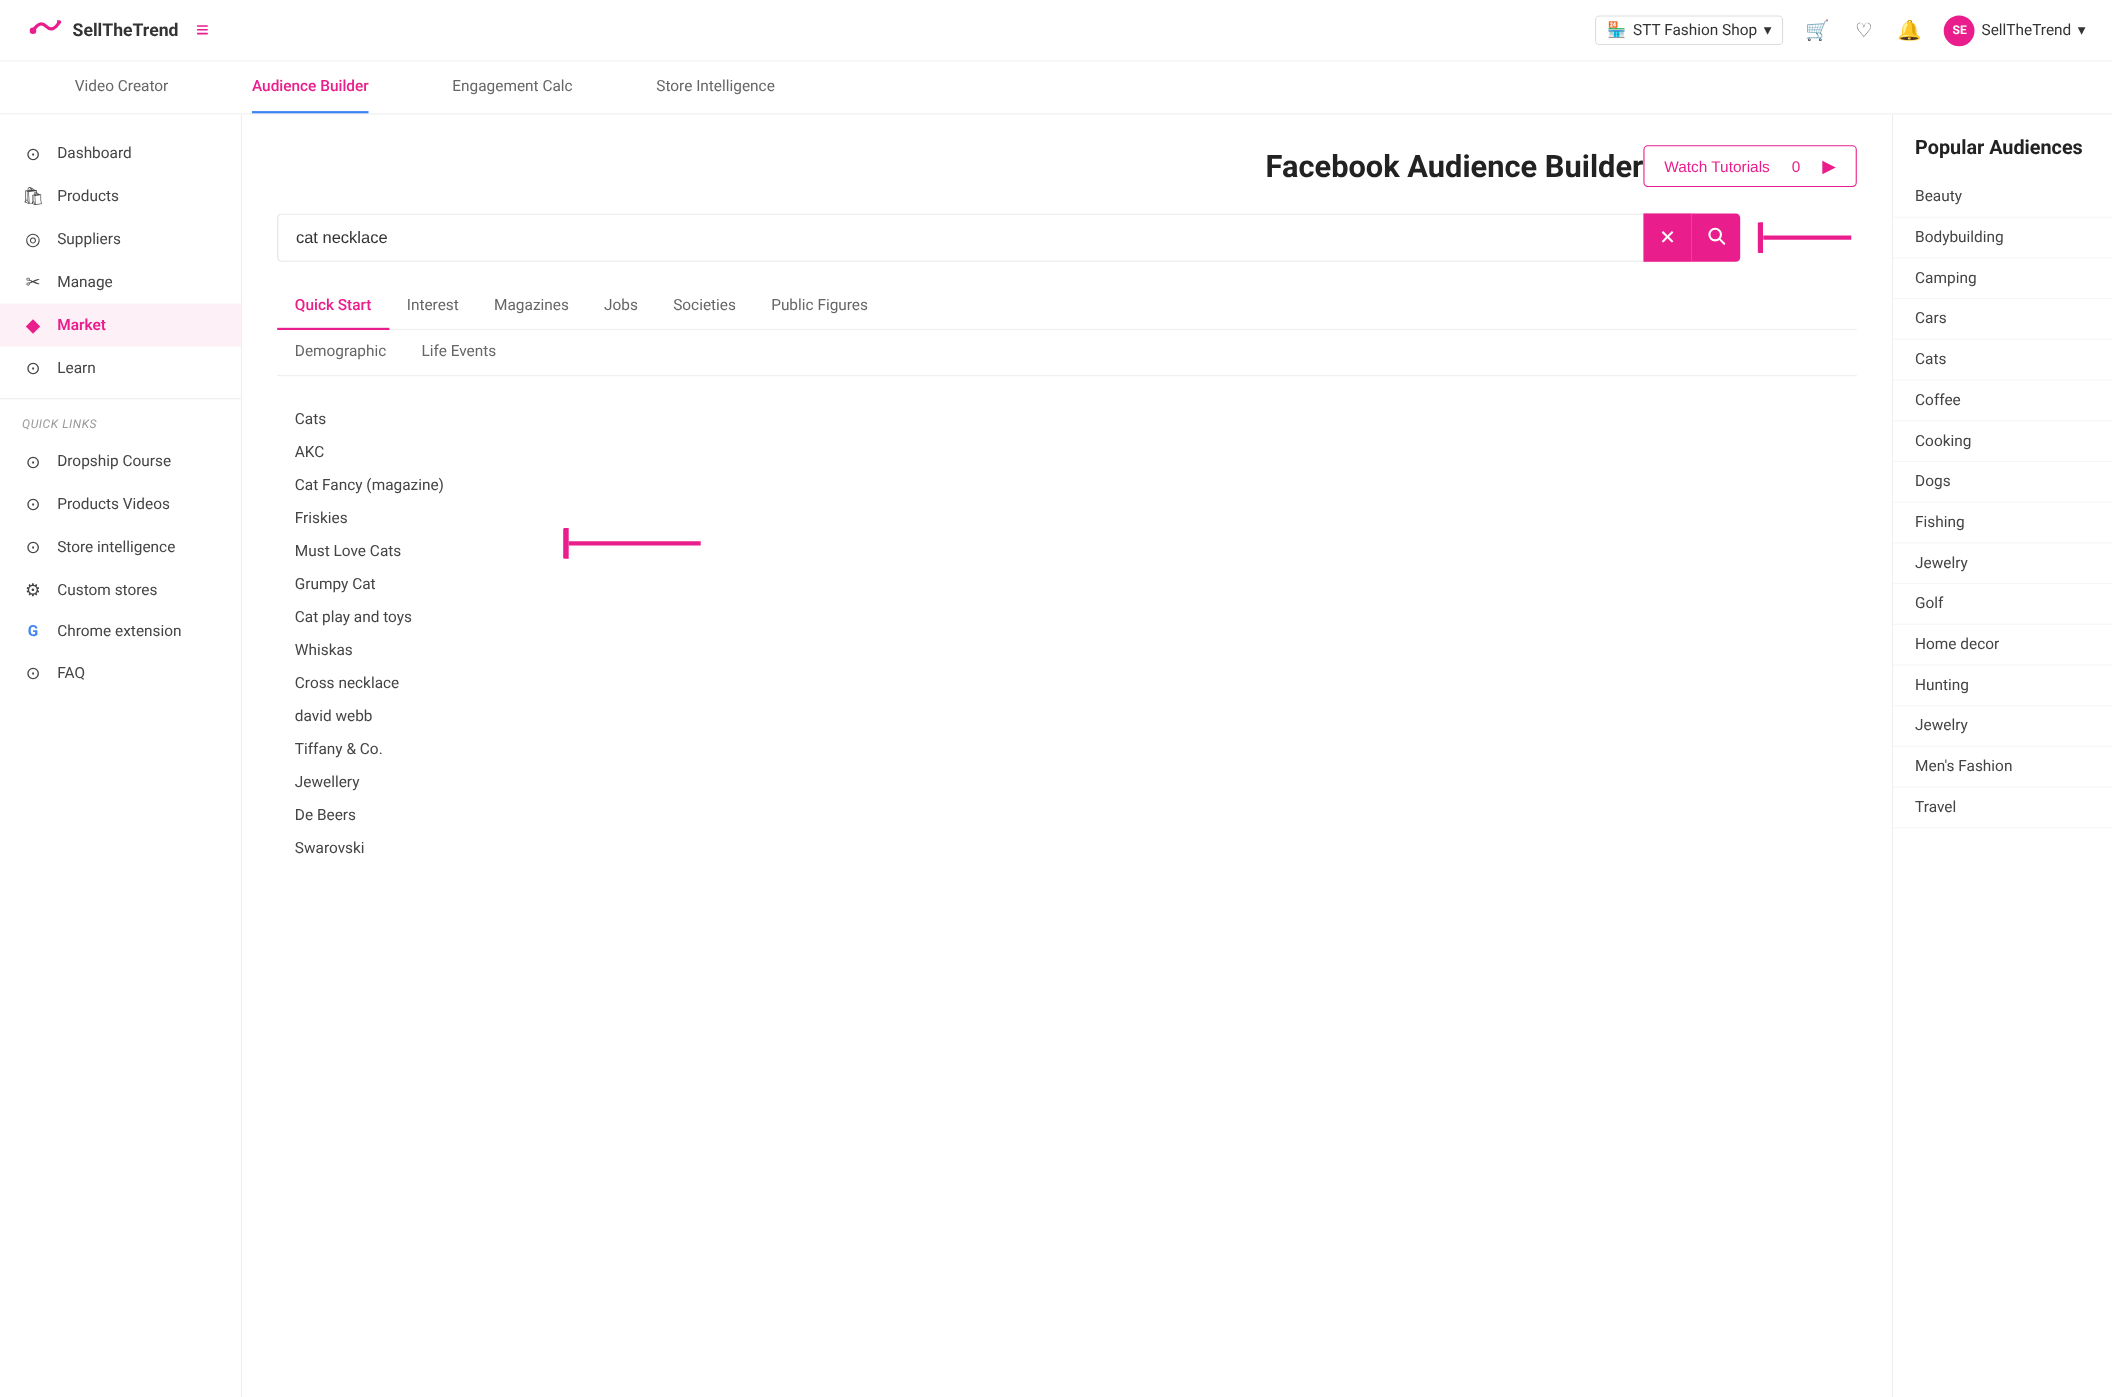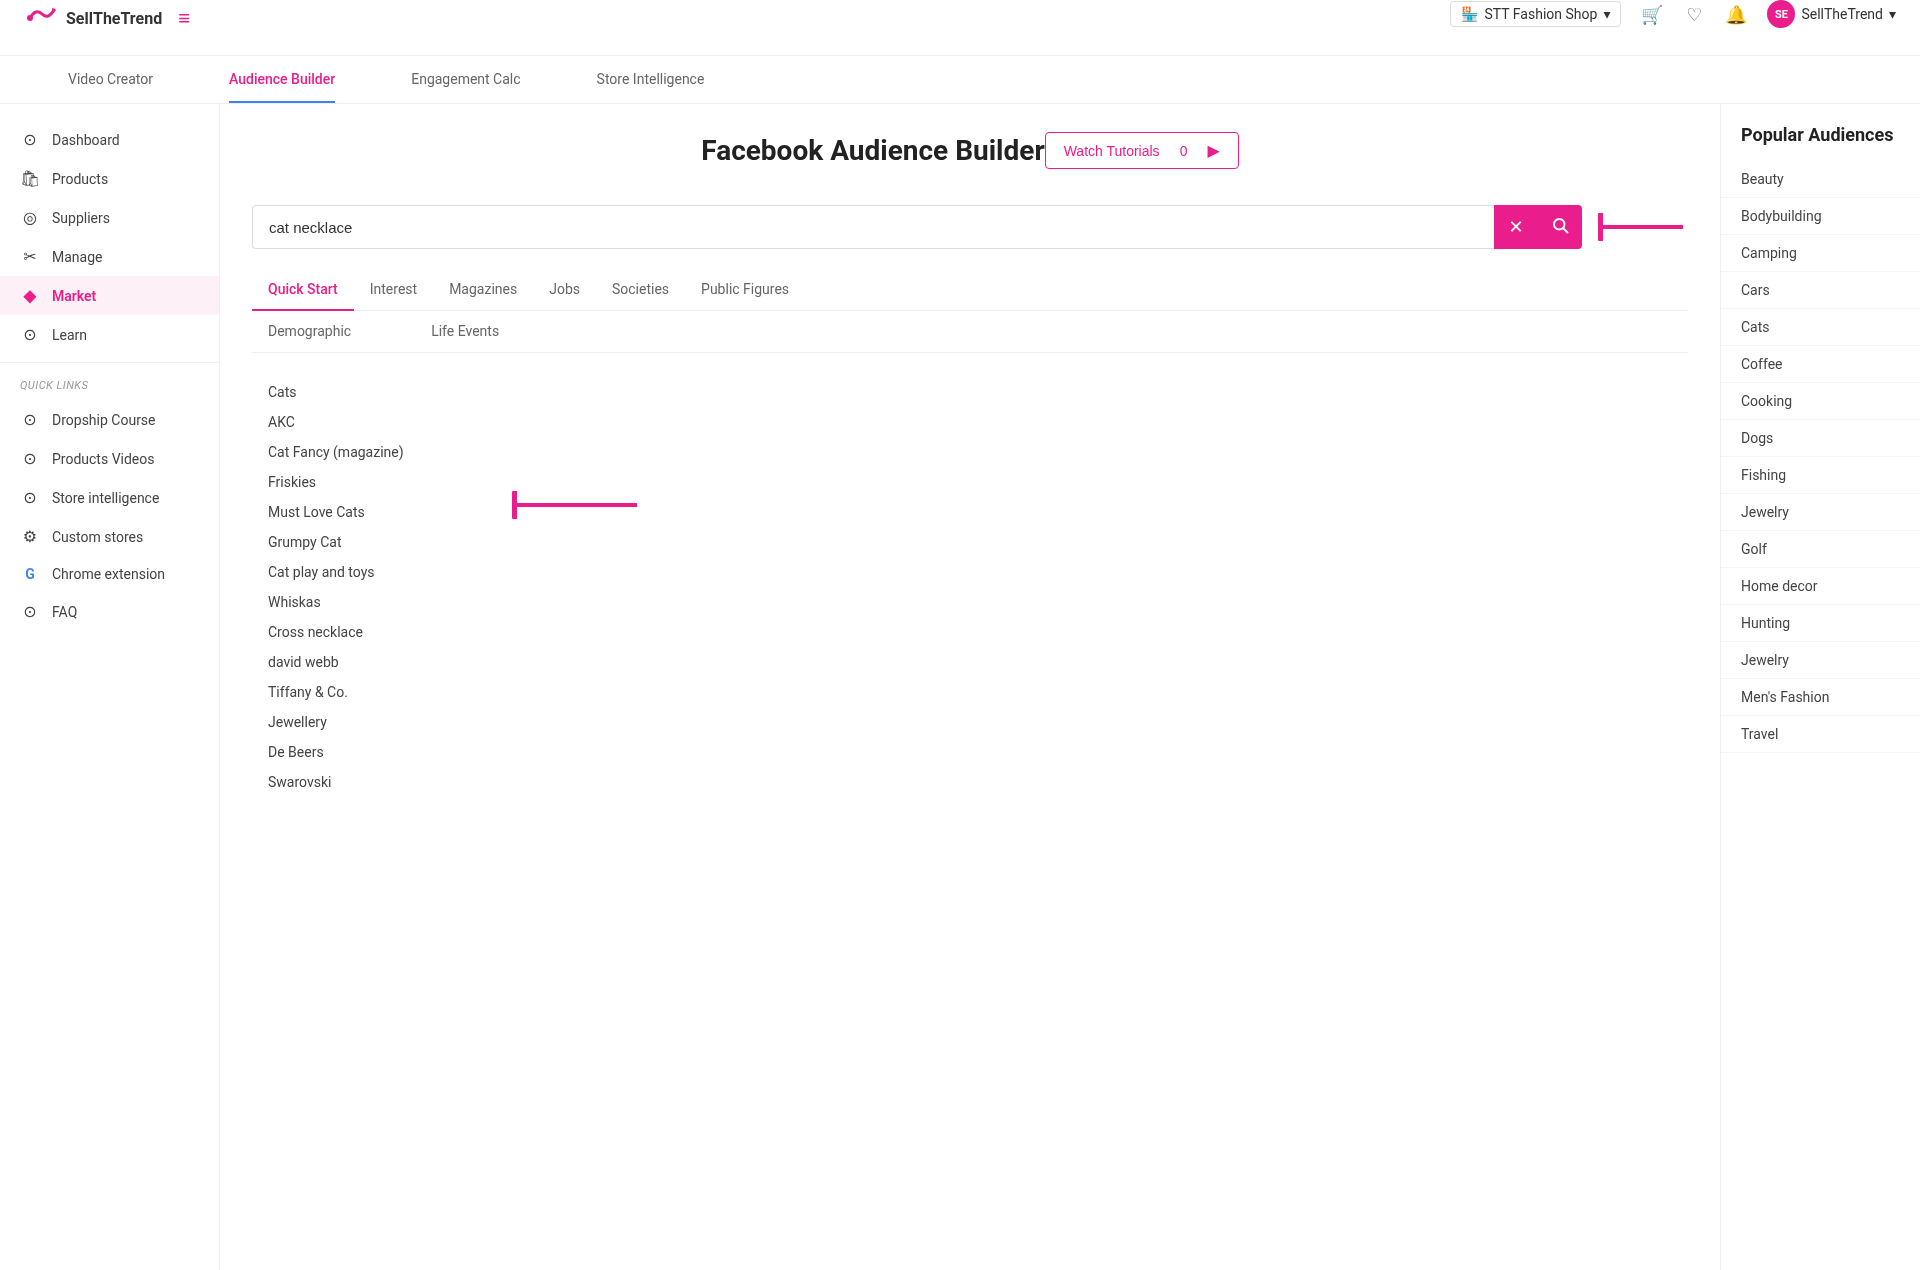--- a/index.html
+++ b/index.html
@@ -1,20 +1,20 @@
 <!DOCTYPE html>
 <html><head>
   <meta charset="utf-8">
   <style>
     * { box-sizing: border-box; margin: 0; padding: 0; }
     body { font-family: -apple-system, BlinkMacSystemFont, 'Segoe UI', Roboto, sans-serif; background: #fff; color: #333; display: flex; flex-direction: column; height: 100vh; overflow: hidden; }
 
     
     .top-nav {
-      display: flex; align-items: flex-start; justify-content: space-between;
+      display: flex; align-items: center; justify-content: space-between;
       padding: 0 24px; height: 56px; border-bottom: 1px solid #eee;
       background: #fff; flex-shrink: 0;
     }
     .top-nav-left { display: flex; align-items: center; gap: 16px; }
     .logo { display: flex; align-items: center; gap: 6px; }
     .logo-icon { width: 36px; height: 36px; }
     .hamburger { font-size: 20px; color: #e91e8c; cursor: pointer; }
     .top-nav-right { display: flex; align-items: center; gap: 20px; }
     .store-selector { display: flex; align-items: center; gap: 6px; font-size: 14px; color: #333; cursor: pointer; border: 1px solid #ddd; border-radius: 4px; padding: 4px 10px; }
     .nav-icon { width: 22px; height: 22px; display: flex; align-items: center; justify-content: center; color: #666; cursor: pointer; font-size: 18px; }
@@ -42,21 +42,21 @@
       display: flex; align-items: center; gap: 12px;
       padding: 10px 20px; font-size: 14px; color: #444; cursor: pointer;
       border-radius: 0;
     }
     .sidebar-item.active { color: #e91e8c; background: #fdf0f7; font-weight: 600; }
     .sidebar-icon { font-size: 16px; width: 20px; text-align: center; }
     .sidebar-divider { height: 1px; background: #eee; margin: 8px 0; }
     .sidebar-section-title { font-size: 11px; color: #999; padding: 8px 20px; text-transform: uppercase; letter-spacing: 0.5px; font-style: italic; }
 
     
-    .page-header { display: flex; align-items: center; justify-content: center; margin-bottom: 36px; }
+    .page-header { display: flex; align-items: center; justify-content: flex-end; margin-bottom: 24px; }
     .page-title { font-size: 28px; font-weight: 700; color: #222; }
     .watch-tutorials-btn {
       display: flex; align-items: center; gap: 20px;
       border: 1px solid #e91e8c; color: #e91e8c; background: #fff;
       padding: 8px 18px; border-radius: 4px; font-size: 14px; cursor: pointer;
       font-weight: 500;
     }
 
     
     .search-bar { display: flex; align-items: center; margin-bottom: 20px; }
@@ -241,21 +241,21 @@
       </div>
 
       <div class="tabs">
         <span class="tab-item active">Quick Start</span>
         <span class="tab-item">Interest</span>
         <span class="tab-item">Magazines</span>
         <span class="tab-item">Jobs</span>
         <span class="tab-item">Societies</span>
         <span class="tab-item">Public Figures</span>
       </div>
-      <div class="tabs" style="border-bottom:1px solid #eee; margin-bottom:8px;gap:48px;">
+      <div class="tabs" style="border-bottom:1px solid #eee; margin-bottom:8px;">
         <span class="tab-item">Demographic</span>
         <span class="tab-item">Life Events</span>
       </div>
 
       <div class="results-area" style="position:relative;">
         <div id="results-container">
             <div class="result-item">Cats</div>
             <div class="result-item">AKC</div>
             <div class="result-item">Cat Fancy (magazine)</div>
             <div class="result-item">Friskies</div>

